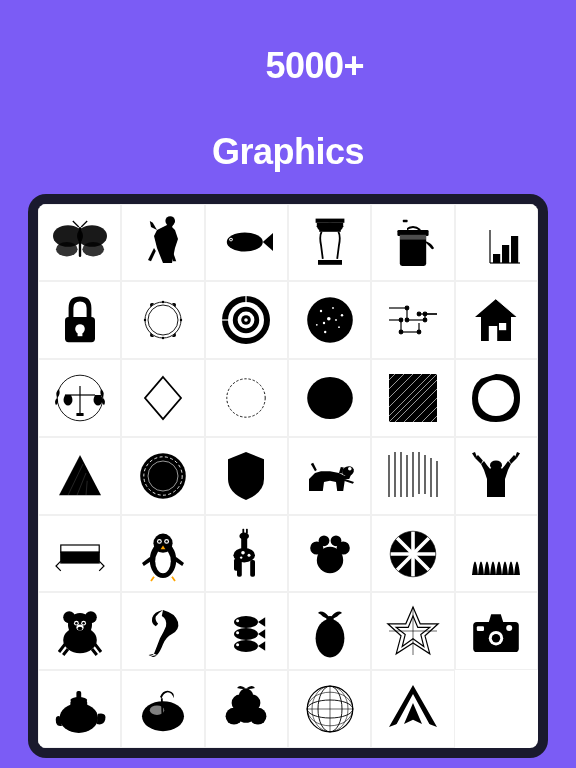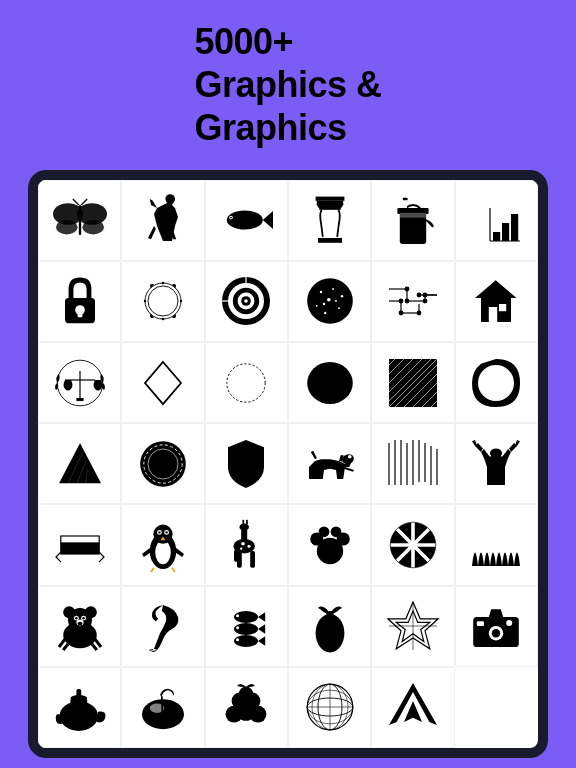--- a/index.html
+++ b/index.html
@@ -8,23 +8,23 @@
       height: 768px;
       background-color: #7B5CF5;
       font-family: 'Arial Black', Arial, sans-serif;
       overflow: hidden;
       display: flex;
       flex-direction: column;
       align-items: center;
     }
 
     .header {
-      text-align: left;
-      padding: 20px 20px 20px;
-      color: #000000;
+      text-align: right;
+      padding: 44px 20px 20px;
+      color: #ffffff;
     }
 
     .header h1 {
       font-size: 36px;
       font-weight: 900;
       line-height: 1.2;
       letter-spacing: -0.5px;
     }
 
     .tablet-frame {
@@ -64,21 +64,21 @@
       max-width: 60px;
       max-height: 60px;
     }
   </style>
 </head>
 <body>
 
 <div class="header">
   <h1>
     <span>5000+</span><br>
-    <span>Graphics  &amp;</span><br>
+    <br>
     <span>Graphics</span>
   </h1>
 </div>
 
 <div class="tablet-frame">
   <div class="tablet-screen">
 
     <div class="cell">
       <svg viewBox="0 0 100 100" fill="black">
 

